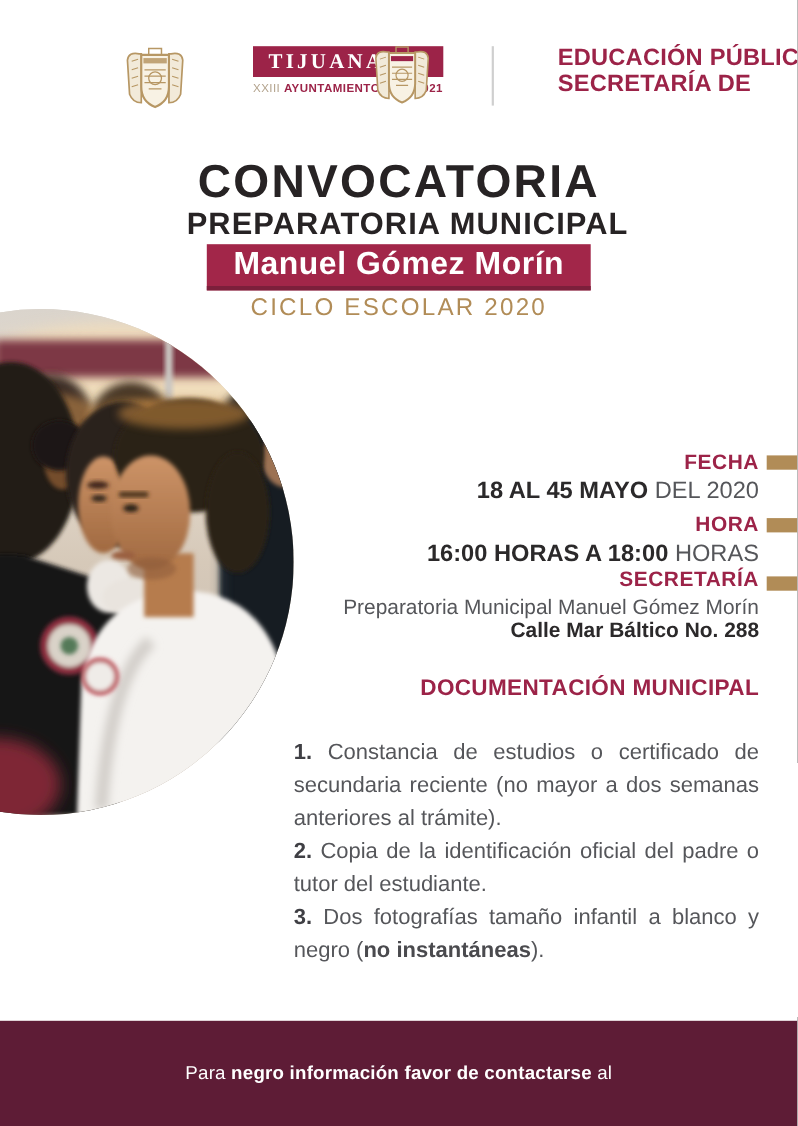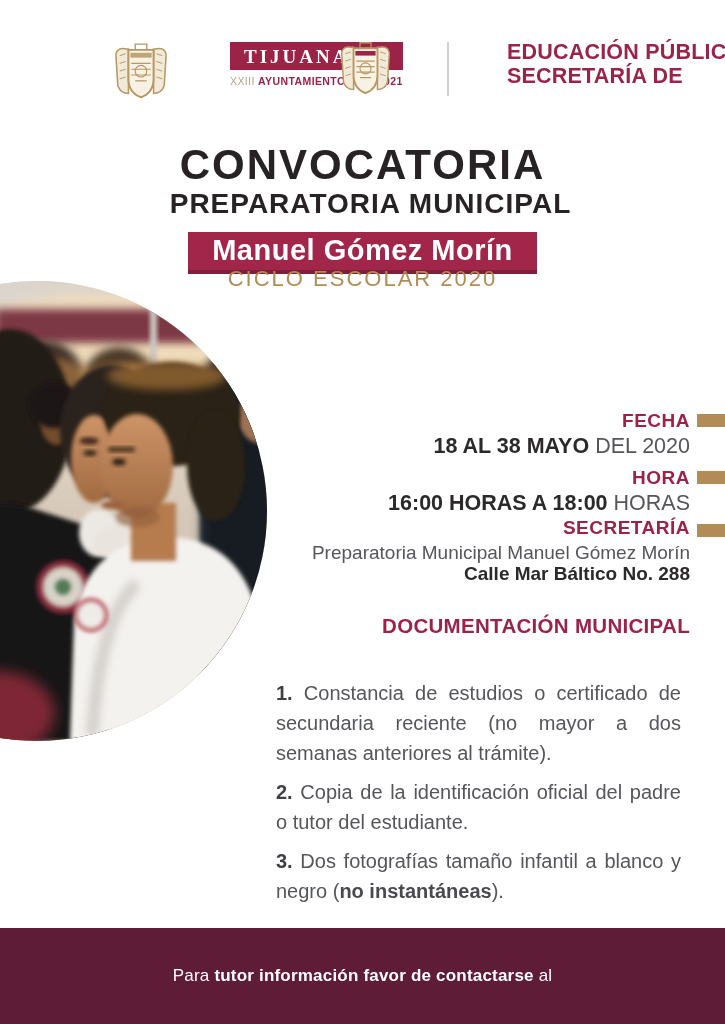--- a/index.html
+++ b/index.html
@@ -19,21 +19,21 @@
   .tj-sub .pre{color:#b3a38d;font-weight:400;}
   .tj-sub .rest{color:#9c2348;font-weight:700;}
   .sep-divider{width:2px;height:54px;background:#cfcfcf;margin:2px 10px 0 6px;}
   .sep-text{color:#9c2348;font-weight:700;font-size:21.5px;line-height:24px;letter-spacing:.2px;white-space:nowrap;}
 
   
   .t-main{left:0;width:100%;text-align:center;top:141px;
     font-size:42px;font-weight:700;letter-spacing:2px;color:#272324;}
   .t-sub{left:8px;width:100%;text-align:center;top:188px;
     font-size:28px;font-weight:700;letter-spacing:1px;color:#272324;}
-  .t-banner-wrap{left:0;width:100%;text-align:center;top:232px;}
+  .t-banner-wrap{left:0;width:100%;text-align:center;top:222px;}
   .t-banner{display:inline-block;background:#a22649;border-bottom:4px solid #7c1f3b;
     color:#fff;font-size:29px;font-weight:700;padding:2px 24px 3px;letter-spacing:.5px;}
   .t-cycle{left:0;width:100%;text-align:center;top:266px;
     font-size:22px;font-weight:400;letter-spacing:2px;color:#b18c57;}
 
   
   .intro{right:35px;top:323px;text-align:right;color:#9c2348;
     font-weight:700;font-size:20.5px;line-height:28px;letter-spacing:.3px;}
   .detail-label{right:35px;text-align:right;color:#9c2348;font-weight:700;
     font-size:19px;letter-spacing:.5px;}
@@ -42,21 +42,21 @@
   .detail-value .vb{font-weight:700;color:#2b292a;}
   .detail-value .vr{font-weight:400;color:#55565a;text-align:center;}
   .loc1{right:35px;text-align:right;font-size:19px;color:#55565a;}
   .loc2{right:35px;text-align:right;font-size:19px;font-weight:700;color:#2b292a;}
   .req-head{right:35px;top:614px;text-align:right;color:#9c2348;
     font-weight:700;font-size:20.5px;letter-spacing:.3px;}
 
   
   .req-list{left:267px;top:669px;width:423px;font-size:20px;line-height:30px;
     color:#55565a;text-align:justify;}
-  .req-list p{margin:9px;}
+  .req-list p{margin:0;}
   .req-list .num{font-weight:700;color:#3f3f44;}
   .req-list .semib{font-weight:700;color:#4a4a4e;}
 
   
   .photo-circle{left:-193px;top:281px;width:460px;height:460px;border-radius:50%;
     overflow:hidden;background:#d8d2ca;}
   .photo-circle svg{display:block;width:460px;height:460px;}
 
   
   .footer{left:0;top:928px;width:725px;height:96px;background:#5e1c36;color:#fff;
@@ -176,36 +176,36 @@
       <ellipse cx="305" cy="224" rx="11" ry="4" fill="#9a5e40" filter="url(#b2)"></ellipse>
       <ellipse cx="331" cy="236" rx="22" ry="10" fill="#8e5c3a" opacity=".55" filter="url(#b2)"></ellipse>
       <circle cx="284" cy="334" r="15" fill="#efece8" stroke="#b8434d" stroke-width="4" filter="url(#b2)"></circle>
       <ellipse cx="190" cy="432" rx="58" ry="42" fill="#7e2734" filter="url(#b7)"></ellipse>
     </svg>
   </div>
 
 
   <div class="abs detail-label" style="top:410px;">FECHA</div>
   <div class="abs gold-bar" style="top:414px;"></div>
-  <div class="abs detail-value" style="top:434px;"><span class="vb">18 AL 38 MAYO</span><span class="vr"> DEL 2020</span></div>
+  <div class="abs detail-value" style="top:434px;"><span class="vb">18 AL 45 MAYO</span><span class="vr"> DEL 2020</span></div>
 
   <div class="abs detail-label" style="top:467px;">HORA</div>
   <div class="abs gold-bar" style="top:471px;"></div>
   <div class="abs detail-value" style="top:491px;"><span class="vb">16:00 HORAS A 18:00</span><span class="vr"> HORAS</span></div>
 
   <div class="abs detail-label" style="top:517px;">SECRETARÍA</div>
   <div class="abs gold-bar" style="top:524px;"></div>
   <div class="abs loc1" style="top:542px;">Preparatoria Municipal Manuel Gómez Morín</div>
   <div class="abs loc2" style="top:563px;">Calle Mar Báltico No. 288</div>
 
   <div class="abs req-head">DOCUMENTACIÓN MUNICIPAL</div>
 
   <div class="abs req-list">
     <p><span class="num">1.</span><span> Constancia de estudios o certificado de secundaria reciente (no mayor a dos semanas anteriores al trámite).</span></p>
     <p><span class="num">2.</span><span> Copia de la identificación oficial del padre o tutor del estudiante.</span></p>
     <p><span class="num">3.</span><span> Dos fotografías tamaño infantil a blanco y negro (</span><span class="semib">no instantáneas</span><span>).</span></p>
   </div>
 
   <div class="abs footer">
-    <div class="l1"><span>Para </span><b>tutor información favor de contactarse</b><span> al</span></div>
+    <div class="l1"><span>Para </span><b>negro información favor de contactarse</b><span> al</span></div>
   </div>
 
 </div>
 
 </body></html>

